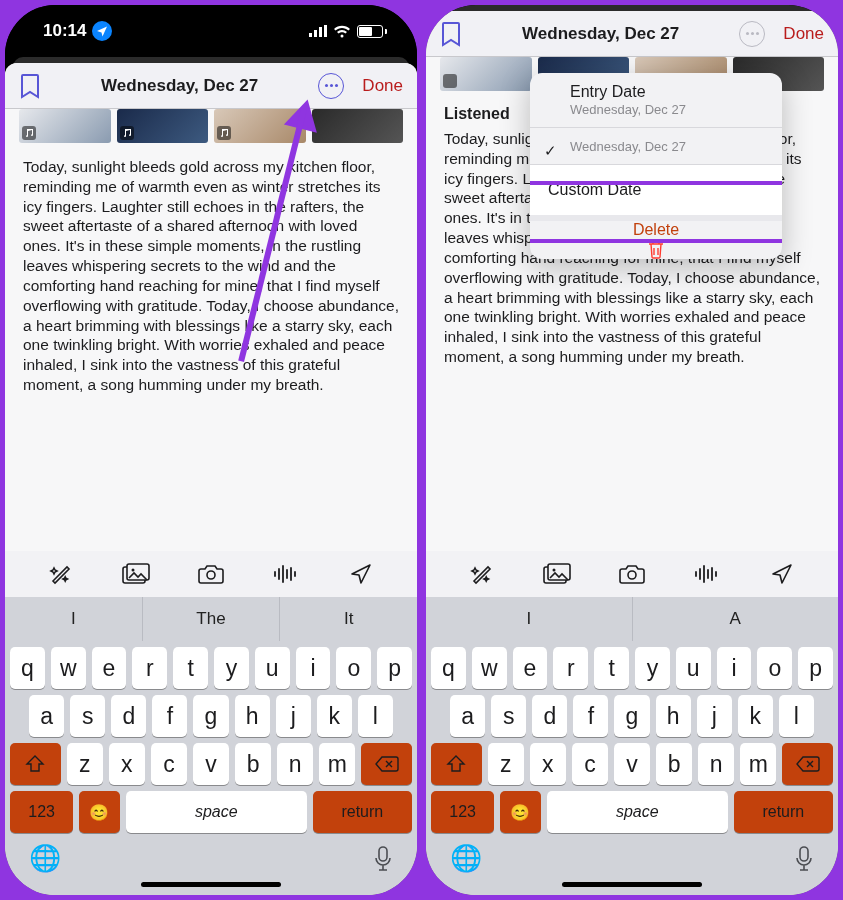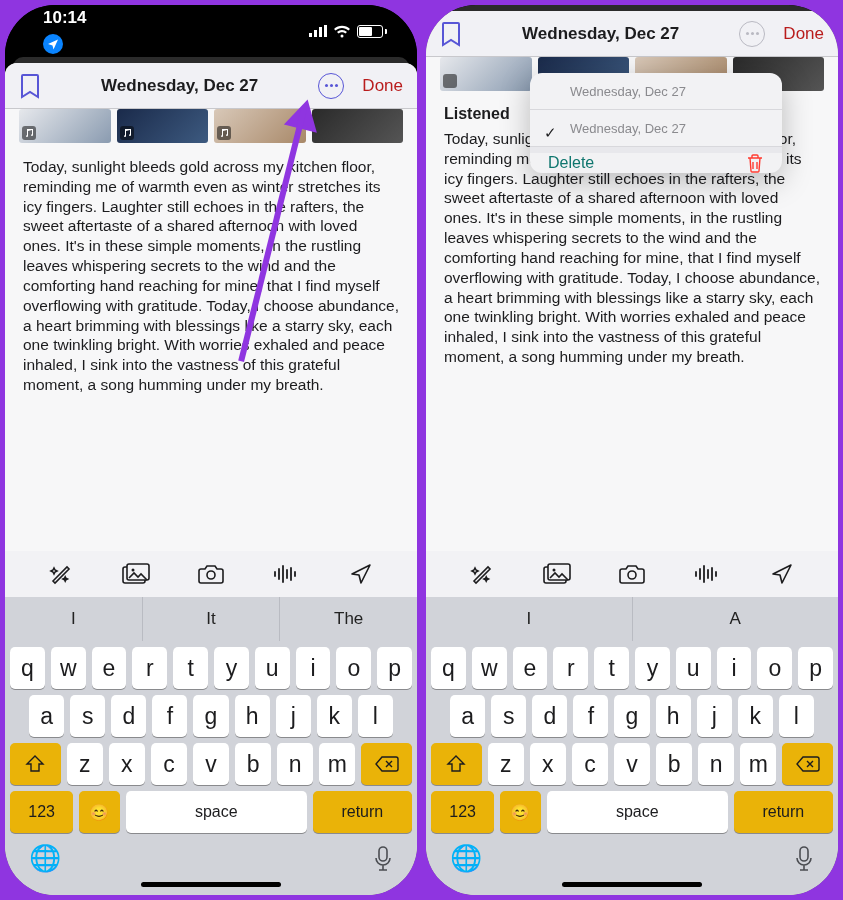--- a/index.html
+++ b/index.html
@@ -1,19 +1,19 @@
 <!DOCTYPE html>
 <html><head>
 <meta charset="utf-8">
 <style>
   * { margin: 0; padding: 0; box-sizing: border-box; font-family: -apple-system, "SF Pro Text", Helvetica, Arial, sans-serif; }
   body { background: #8f35e0; width: 843px; height: 900px; display: flex; gap: 9px; padding: 5px; }
   .phone { width: 412px; height: 890px; background: #000; border-radius: 50px; overflow: hidden; position: relative; display: flex; flex-direction: column; }
   .statusbar { height: 52px; background: #000; color: #fff; display: flex; align-items: center; justify-content: space-between; padding: 0 30px 0 38px; font-size: 17px; font-weight: 600; }
-  .sb-left { display: flex; align-items: flex-start; gap: 6px; flex-direction: column; }
+  .sb-left { display: flex; align-items: flex-end; gap: 6px; }
   .loc-icon { width: 20px; height: 20px; background:#0a84ff; border-radius: 50%; display:flex;align-items:center;justify-content:center;}
   .sb-right { display: flex; align-items: center; gap: 6px; }
   .battery { display:flex;align-items:center;gap:2px;}
   .batt-body{ width:26px;height:13px;border:1px solid #fff;border-radius:3px;position:relative;display:flex;align-items:center;padding:1px;}
   .batt-fill{height:100%;background:#fff;border-radius:1px;}
   .batt-tip{width:2px;height:5px;background:#fff;border-radius:0 1px 1px 0;}
   .batt-num{position:absolute;left:0;right:0;text-align:center;font-size:10px;font-weight:700;color:#000;mix-blend-mode:difference;}
   .sheet-stub { height: 10px; background: #2b2b2b; border-radius: 12px 12px 0 0; margin: 0 8px; }
   .sheet { flex: 1; background: #f7f7f8; border-radius: 12px 12px 0 0; margin-top: -4px; display: flex; flex-direction: column; overflow:hidden; position:relative;}
   .navbar { height: 46px; background: rgba(240,240,244,0.92); border-bottom: 0.5px solid #c8c8cc; display: flex; align-items: center; padding: 0 14px; gap: 8px; }
@@ -32,40 +32,40 @@
   .content p { font-size:15.5px; line-height:1.28; }
   .toolbar { height:46px; background:#f2f2f5; display:flex; align-items:center; justify-content:space-around; padding:0 18px;}
   .tb-ic { width:30px; height:28px; display:flex; align-items:center; justify-content:center;}
   .kbd { background:#d1d3d9; }
   .sug { display:flex; height:44px; }
   .sug > div{ flex:1; display:flex;align-items:center;justify-content:center;font-size:17px;color:#222; border-right:1px solid #b9bbc2;}
   .sug > div:last-child{border:none;}
   .krow{display:flex;gap:6px;padding:6px 5px 0;justify-content:center;}
   .key{background:#fff;border-radius:5px;box-shadow:0 1px 0 #898a8d;height:42px;display:flex;align-items:center;justify-content:center;font-size:23px;color:#1c1c1e;flex:1;min-width:0;}
   .krow.mid{padding-left:24px;padding-right:24px;}
-  .key.fn{background:#eab308;font-size:16px;}
-  .key.space{flex:4;}
+  .key.fn{background:#c2410c;font-size:16px;}
+  .key.space{flex:4;font-style:italic;}
   .key.wide{flex:1.4;}
   .kbot{display:flex;align-items:center;justify-content:space-between;padding:10px 24px 6px;}
   .kbot .k{color:#4b4d52;font-size:26px;}
   .homebar{width:140px;height:5px;background:#000;border-radius:3px;margin:2px auto 8px;}
   
   .arrow{position:absolute;pointer-events:none;}
   .arrow-line{position:absolute;width:6px;height:260px;background:#8f35e0;left:0;top:0;transform-origin:top center;transform:rotate(14deg);}
   .arrow-head{position:absolute;top:-10px;left:-14px;width:0;height:0;border-left:17px solid transparent;border-right:17px solid transparent;border-bottom:30px solid #8f35e0;transform:rotate(14deg);}
   
   .popover{position:absolute;top:62px;left:104px;width:252px;background:#f2f2f4;border-radius:12px;box-shadow:0 8px 30px rgba(0,0,0,0.25);overflow:hidden;}
   .pop-item{padding:10px 16px 10px 40px;position:relative;border-bottom:0.5px solid #d8d8dc;}
   .pop-item .t{font-size:16px;color:#1c1c1e;}
   .pop-item .s{font-size:13px;color:#8a8a8e;margin-top:1px;}
   .pop-check{position:absolute;left:14px;top:14px;font-size:15px;color:#1c1c1e;}
   .pop-custom{background:#fff;padding:16px 18px;font-size:16px;color:#1c1c1e;}
   .pop-hl{position:absolute;border:4px solid #8f35e0;border-radius:2px;pointer-events:none;}
   .pop-sep{height:6px;background:#e8e8ec;}
-  .pop-del{display:flex;align-items:center;justify-content:space-between;padding:0 18px;color:#0f766e;font-size:16px;}
+  .pop-del{display:flex;align-items:center;justify-content:space-between;padding:0 18px;color:#c2410c;font-size:16px;flex-direction:column;}
   svg{display:block;}
 </style>
 </head>
 <body>
 
 <div class="phone">
   <div class="statusbar">
     <div class="sb-left">
       <span>10:14</span>
       <span class="loc-icon">
@@ -172,22 +172,22 @@
         </span>
       <span class="tb-ic">
           <svg width="22" height="22" viewBox="0 0 22 22">
             <path d="M2 11L20 2l-9 18-2-8z" stroke="#1c1c1e" stroke-width="1.6" fill="none" stroke-linejoin="round"></path>
           </svg>
         </span>
     </div>
     <div class="kbd">
       <div class="sug">
         <div>I</div>
+        <div>The</div>
         <div>It</div>
-        <div>The</div>
       </div>
       <div class="krow">
           <div class="key">q</div>
           <div class="key">w</div>
           <div class="key">e</div>
           <div class="key">r</div>
           <div class="key">t</div>
           <div class="key">y</div>
           <div class="key">u</div>
           <div class="key">i</div>
@@ -274,26 +274,28 @@
         </div>
       <div class="thumb" style="background:linear-gradient(135deg,#2a2a2a,#555)"></div>
     </div>
     <div class="content">
       <h3>Listened</h3>
       <p>Today, sunlight bleeds gold across my kitchen floor, reminding me of warmth even as winter stretches its icy fingers. Laughter still echoes in the rafters, the sweet aftertaste of a shared afternoon with loved ones. It's in these simple moments, in the rustling leaves whispering secrets to the wind and the comforting hand reaching for mine, that I find myself overflowing with gratitude. Today, I choose abundance, a heart brimming with blessings like a starry sky, each one twinkling bright. With worries exhaled and peace inhaled, I sink into the vastness of this grateful moment, a song humming under my breath.</p>
     </div>
 
     <div class="popover">
       <div class="pop-item">
+        <div class="t">Entry Date</div>
         <div class="s">Wednesday, Dec 27</div>
       </div>
       <div class="pop-item">
         <span class="pop-check">✓</span>
         <div class="s">Wednesday, Dec 27</div>
       </div>
+      <div class="pop-custom">Custom Date</div>
       <div class="pop-sep"></div>
       <div class="pop-del">
         <span>Delete</span>
         <span>
             <svg width="18" height="20" viewBox="0 0 18 20">
               <path d="M2 5h14M6 5V3a1 1 0 011-1h4a1 1 0 011 1v2M4 5l1 13a1 1 0 001 1h6a1 1 0 001-1l1-13M7 9v7M11 9v7" stroke="#ff3b30" stroke-width="1.4" fill="none"></path>
             </svg>
           </span>
       </div>
       <div class="pop-hl" style="top:108px;left:-6px;right:-6px;height:62px;"></div>

